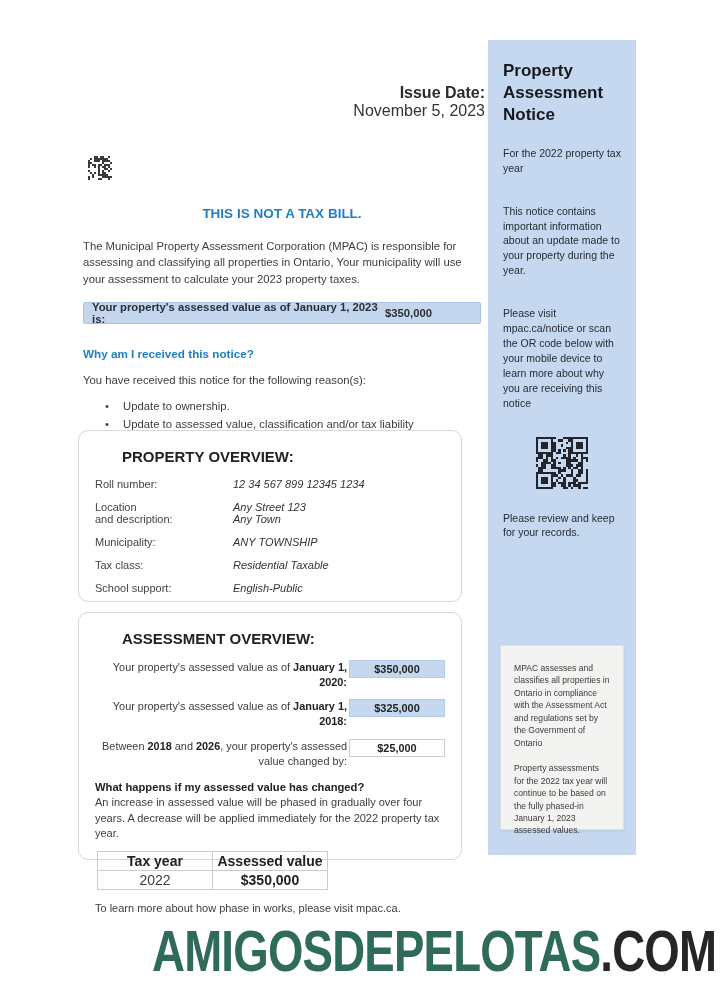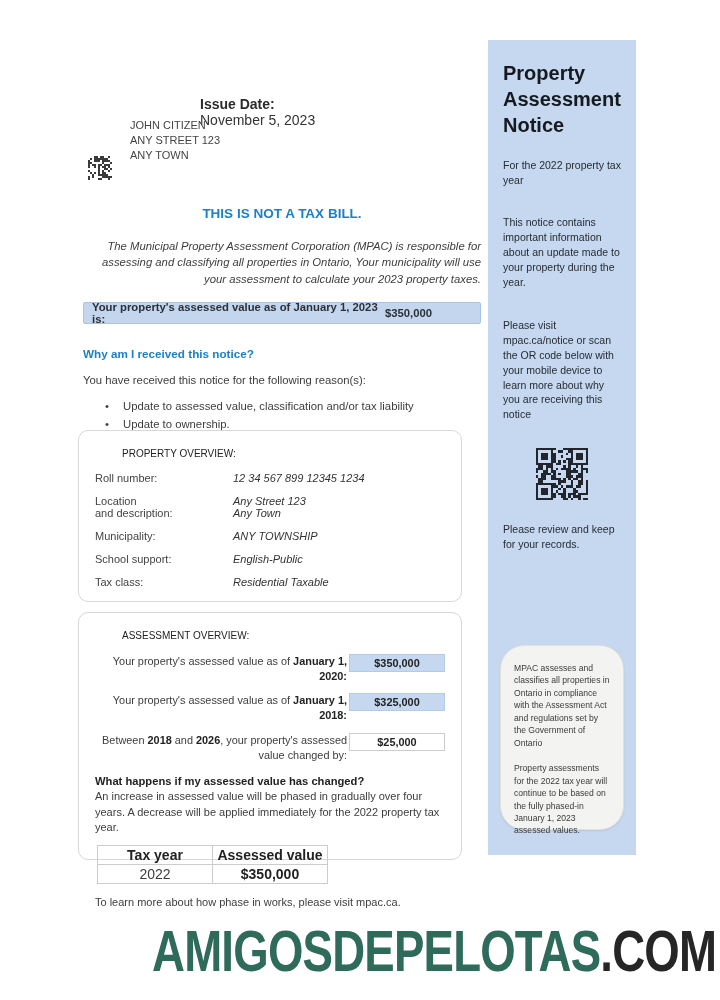--- a/index.html
+++ b/index.html
@@ -8,95 +8,90 @@
 
   
   .logo { position:absolute; left:58px; top:30px; display:flex; gap:14px; align-items:flex-start; }
   .logo-ellipse { width:88px; height:42px; border:3px solid #1c75b8; border-radius:50%;
     display:flex; align-items:center; justify-content:center; }
   .logo-brand { font-size:26px; font-weight:bold; font-style:italic; color:#1c75b8; letter-spacing:-1px; line-height:1; padding-bottom:2px;}
   .logo-org { padding-top:3px; }
   .logo-org div { font-size:7.5px; font-weight:bold; letter-spacing:2px; color:#48799f; line-height:1.55; }
 
   
-  .issue-date { position:absolute; top:96px; left:200px; width:285px; text-align:left; font-size:14px; color:#333; }
+  .issue-date { position:absolute; top:84px; left:200px; width:285px; text-align:right; font-size:16px; color:#333; }
   .issue-date .lbl { font-weight:bold; color:#2b2b2b; }
   .recipient { position:absolute; top:118px; left:130px; font-size:11px; line-height:1.35; color:#444; }
   .qr-small { position:absolute; left:88px; top:156px; width:24px; height:24px; color:#3a3a3a; }
 
   
   .main-col { position:absolute; left:83px; top:206px; width:398px; }
   .not-tax-bill { text-align:center; font-size:13.5px; font-weight:bold; color:#1e80c4; margin-bottom:17px; }
-  .intro { text-align:right; font-size:11.3px; line-height:1.45; color:#3d3d3d; margin-bottom:15px;font-style:italic; }
+  .intro { text-align:left; font-size:11.3px; line-height:1.45; color:#3d3d3d; margin-bottom:15px; }
   .assessed-bar { background:#c3d6ee; border:1px solid #a9c3e4; border-radius:2px; height:22px;
     display:flex; align-items:center; font-size:11.3px; font-weight:bold; color:#2b2f38; padding:0 8px; }
   .assessed-bar .val { margin-left:auto; padding-right:40px; }
   .why-heading { margin-top:23px; font-size:11.7px; font-weight:bold; color:#1e80c4; }
   .why-intro { margin-top:14px; font-size:11.3px; }
   .reasons { margin-top:11px; list-style:none; }
   .reasons li { font-size:11.3px; line-height:1.6; padding-left:40px; position:relative; }
   .reasons li::before { content:"•"; position:absolute; left:22px; }
 
   
   .card { position:absolute; left:78px; width:384px; border:1px solid #d8d8d8; border-radius:10px; background:#fff; padding:17px 16px; }
   .card-property { top:430px; height:172px; }
   .card-assessment { top:612px; height:248px; }
-  .card-heading { font-size:10px; font-weight:normal; color:#222; margin-bottom:13px;padding-left:27px; }
+  .card-heading { font-size:15px; font-weight:bold; color:#222; margin-bottom:13px;padding-left:27px; }
   .po-row { display:flex; margin-bottom:11px; font-size:11px; }
   .po-row .lbl { width:138px; white-space:pre-line; color:#444; }
   .po-row .val { white-space:pre-line; color:#333;font-style:italic; }
 
   .ao-row { display:flex; align-items:flex-start; margin-bottom:10px; font-size:10.9px;text-align:right; }
   .ao-row .txt { width:252px; line-height:1.35; }
   .ao-row b { color:#222; }
   .value-chip { margin-left:auto; width:96px; height:18px; background:#c5d8ef; border:1px solid #b3cbe8;
     display:flex; align-items:center; justify-content:center; font-weight:bold; font-size:10.9px; color:#222; }
   .value-chip.white { background:#fff; border:1px solid #ccc; }
   .changed-heading { font-size:11.2px; font-weight:bold; color:#222; margin-top:13px; }
   .changed-text { font-size:11px; line-height:1.4; margin-top:2px; }
   .phase-table { border-collapse:collapse; margin:10px 0 0 2px; font-size:14px; }
   .phase-table th, .phase-table td { border:1px solid #ccc; text-align:center; padding:1px 4px; }
   .phase-table th { font-weight:bold; width:115px; color:#222; }
   .phase-table td.bold { font-weight:bold; color:#222; }
   .learn-more { font-size:11px; margin-top:12px; }
 
   
   .sidebar { position:absolute; left:488px; top:40px; width:148px; height:815px; background:#c5d8ef; padding:20px 15px; color:#262b33; }
-  .sb-title { font-size:20px; font-weight:bold; line-height:1.3; color:#16191f; }
+  .sb-title { font-size:17px; font-weight:bold; line-height:1.3; color:#16191f; }
   .sb-sub { margin-top:20px; font-size:10.5px; line-height:1.4; }
   .sb-para { margin-top:28px; font-size:10.5px; line-height:1.42; }
   .sb-qr { margin:26px auto 0; width:52px; height:52px; color:#23252d; }
   .sb-keep { margin-top:22px; font-size:10.5px; line-height:1.42; }
   .sb-infobox { position:absolute; left:12px; top:605px; width:124px; height:185px; background:#f3f3f1;
-    border:1px solid #e0e0de; border-radius:24px; padding:16px 13px; box-shadow:0 1px 2px rgba(0,0,0,.08); }
+    border:1px solid #e0e0de; border-radius:0; padding:16px 13px; box-shadow:0 1px 2px rgba(0,0,0,.08); }
   .sb-infobox p { font-size:8.6px; line-height:1.45; color:#3a3a3a; }
   .sb-infobox p + p { margin-top:13px; }
 
   
   .watermark { position:absolute; top:918px; right:4px; white-space:nowrap; font-weight:bold; font-size:57px;
     letter-spacing:-1px; transform:scaleX(0.80); transform-origin:100% 50%; font-family:"Liberation Sans", sans-serif; }
   .watermark .name { color:#2f6b5b; }
   .watermark .tld { color:#262626; }
 </style>
 </head>
 <body>
 
 <div class="page">
 
 
   <div class="issue-date">
     <div class="lbl">Issue Date:</div>
     <div>November 5, 2023</div>
   </div>
 
-  <div class="recipient">
-    <div>JOHN CITIZEN</div>
-    <div>ANY STREET 123</div>
-    <div>ANY TOWN</div>
-  </div>
 
   <div class="qr-small"><svg viewBox="0 0 12 12" width="100%" height="100%" shape-rendering="crispEdges" fill="currentColor">
         <rect x="3" y="0" width="1" height="1"></rect>
         <rect x="4" y="0" width="1" height="1"></rect>
         <rect x="6" y="0" width="1" height="1"></rect>
         <rect x="7" y="0" width="1" height="1"></rect>
         <rect x="10" y="0" width="1" height="1"></rect>
         <rect x="1" y="1" width="1" height="1"></rect>
         <rect x="3" y="1" width="1" height="1"></rect>
         <rect x="4" y="1" width="1" height="1"></rect>
@@ -168,48 +163,48 @@
     <div class="intro">The Municipal Property Assessment Corporation (MPAC) is responsible for assessing and classifying all properties in Ontario, Your municipality will use your assessment to calculate your 2023 property taxes.</div>
 
     <div class="assessed-bar">
       <span>Your property's assessed value as of January 1, 2023 is:</span>
       <span class="val">$350,000</span>
     </div>
 
     <div class="why-heading">Why am I received this notice?</div>
     <div class="why-intro">You have received this notice for the following reason(s):</div>
     <ul class="reasons">
+      <li>Update to ownership.</li>
       <li>Update to assessed value, classification and/or tax liability</li>
-      <li>Update to ownership.</li>
     </ul>
   </div>
 
   <div class="card card-property">
     <div class="card-heading">PROPERTY OVERVIEW:</div>
     <div class="po-row">
       <span class="lbl">Roll number:</span>
       <span class="val">12 34 567 899 12345 1234</span>
     </div>
     <div class="po-row">
       <span class="lbl">Location
 and description:</span>
       <span class="val">Any Street 123
 Any Town</span>
     </div>
     <div class="po-row">
       <span class="lbl">Municipality:</span>
       <span class="val">ANY TOWNSHIP</span>
     </div>
     <div class="po-row">
+      <span class="lbl">Tax class:</span>
+      <span class="val">Residential Taxable</span>
+    </div>
+    <div class="po-row">
       <span class="lbl">School support:</span>
       <span class="val">English-Public</span>
-    </div>
-    <div class="po-row">
-      <span class="lbl">Tax class:</span>
-      <span class="val">Residential Taxable</span>
     </div>
   </div>
 
   <div class="card card-assessment">
     <div class="card-heading">ASSESSMENT OVERVIEW:</div>
 
     <div class="ao-row">
       <span class="txt"><span>Your property's assessed value as of </span><b>January 1, 2020:</b></span>
       <span class="value-chip">$350,000</span>
     </div>

